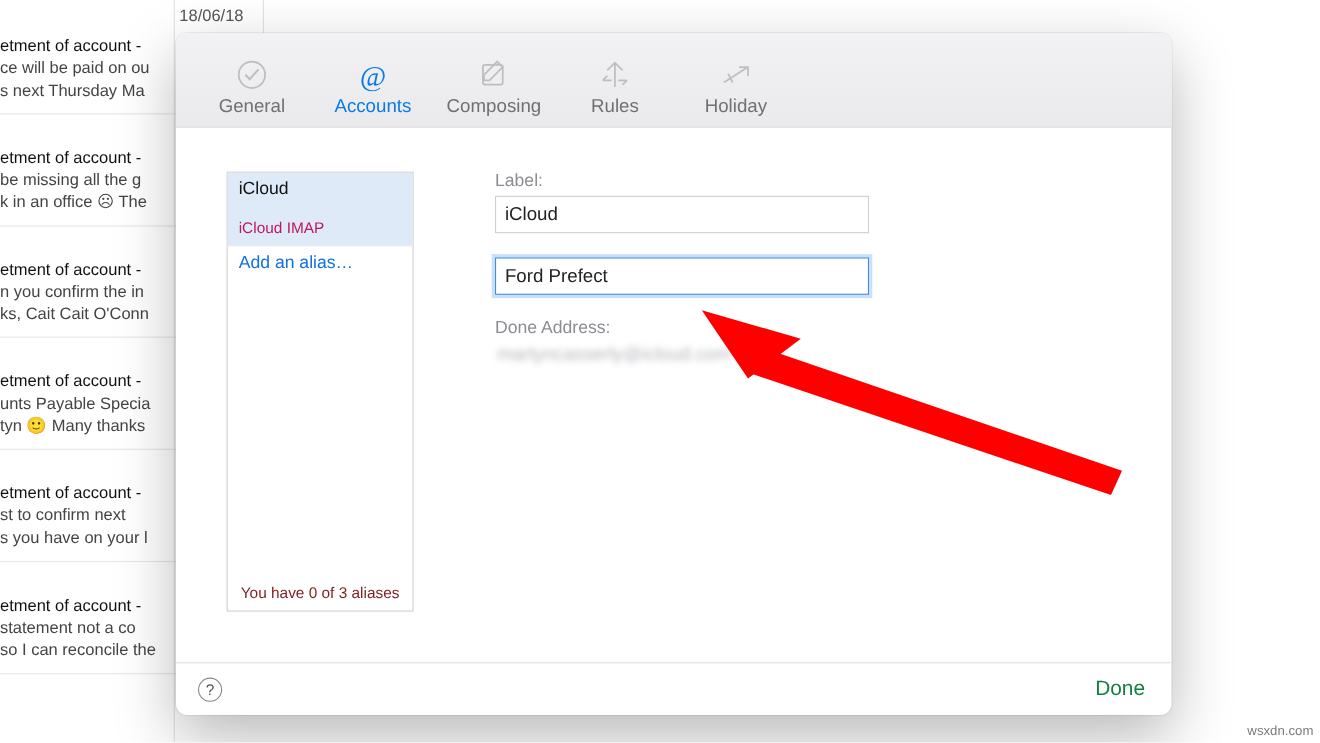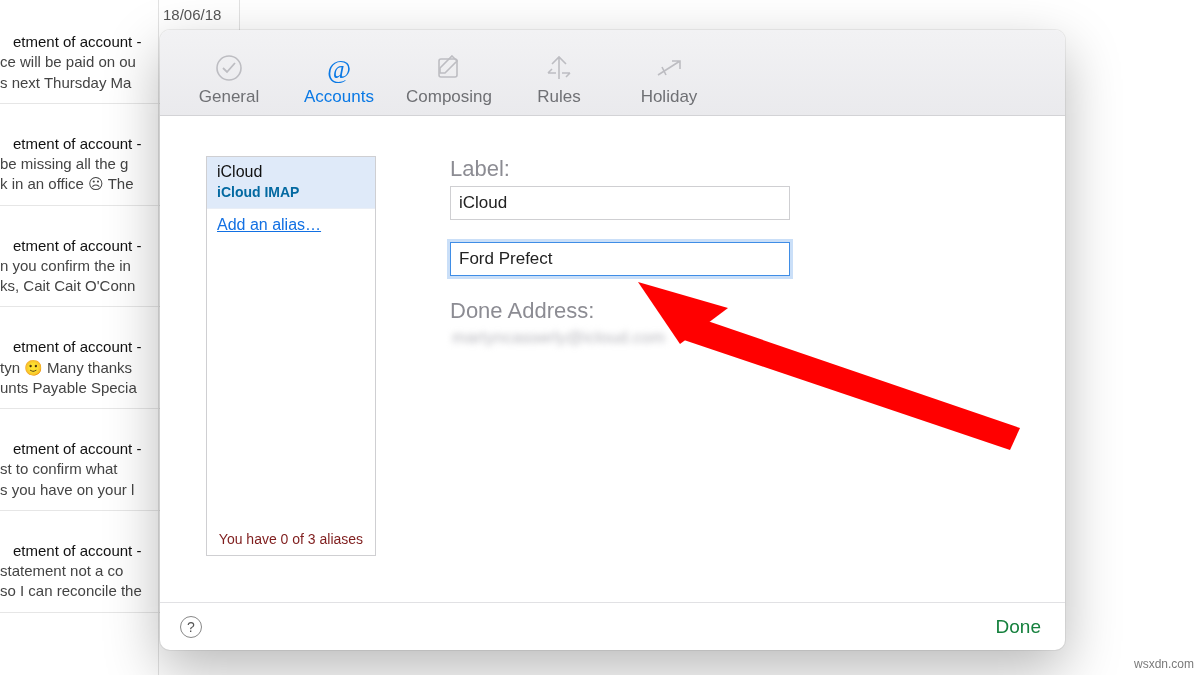--- a/index.html
+++ b/index.html
@@ -23,21 +23,21 @@
   font-size: 15px; color: #555; padding-top: 6px; padding-left: 4px;
 }
 .mail-msg {
   border-bottom: 1px solid #e6e6e6;
   padding: 6px 8px 10px 0;
   font-size: 15px; line-height: 1.35;
   color: #444;
   text-align: left;
   overflow: hidden;
 }
-.mail-msg .subj { color: #111; font-weight: 500; padding-left: 13px; }
+.mail-msg .subj { color: #111; font-weight: 500; }
 
 
 .sheet {
   position: absolute;
   left: 160px; top: 30px;
   width: 905px; height: 620px;
   background: #fff;
   border-radius: 10px;
   box-shadow: 0 20px 55px rgba(0,0,0,.28), 0 0 0 1px rgba(0,0,0,.06);
   overflow: hidden;
@@ -68,36 +68,36 @@
   width: 170px; height: 400px;
   border: 1px solid #cfcfd2;
   background: #fff;
 }
 .acct-item {
   padding: 6px 10px 8px;
   border-bottom: 1px solid #e9eef6;
 }
 .acct-item.selected { background: #dfeaf9; }
 .acct-item .nm { font-size: 16px; color: #111; }
-.acct-item .sub { font-size: 14px; color: #0369a1; margin-top: 3px; font-weight: bold; }
+.acct-item .sub { font-size: 14px; color: #be185d; margin-top: 18px; }
 .acct-link {
   color: #1270e3; font-size: 16px;
-  padding: 7px 10px; cursor: default; text-decoration: underline;
+  padding: 7px 10px; cursor: default;
 }
 .accounts-footer {
   position: absolute; left: 0; bottom: 0; right: 0;
   text-align: center;
   color: #7f1d1d; font-size: 14px;
   padding: 6px 0 8px;
 }
 
 .field-col {
   position: absolute; left: 290px; top: 40px; width: 360px;
 }
-.flabel { color: #8c8c93; font-size: 22px; margin-bottom: 4px; }
+.flabel { color: #8c8c93; font-size: 16px; margin-bottom: 4px; }
 .finput {
   width: 340px; height: 34px;
   border: 1px solid #cfcfd2;
   font-size: 17px; color: #222;
   padding: 0 8px;
   outline: none;
   background: #fff;
 }
 .finput.focused {
   border-color: #3f8de6;
@@ -143,26 +143,26 @@
     <div>be missing all the g</div>
     <div>k in an office ☹ The</div>
   </div>
   <div class="mail-msg" style="padding-top:30px">
     <div class="subj">etment of account -</div>
     <div>n you confirm the in</div>
     <div>ks, Cait Cait O'Conn</div>
   </div>
   <div class="mail-msg" style="padding-top:30px">
     <div class="subj">etment of account -</div>
+    <div>unts Payable Specia</div>
     <div>tyn 🙂 Many thanks</div>
-    <div>unts Payable Specia</div>
-  </div>
-  <div class="mail-msg" style="padding-top:30px">
-    <div class="subj">etment of account -</div>
-    <div>st to confirm what</div>
+  </div>
+  <div class="mail-msg" style="padding-top:30px">
+    <div class="subj">etment of account -</div>
+    <div>st to confirm next</div>
     <div>s you have on your l</div>
   </div>
   <div class="mail-msg" style="padding-top:30px">
     <div class="subj">etment of account -</div>
     <div>statement not a co</div>
     <div>so I can reconcile the</div>
   </div>
 </div>
 
 <div class="sheet">

